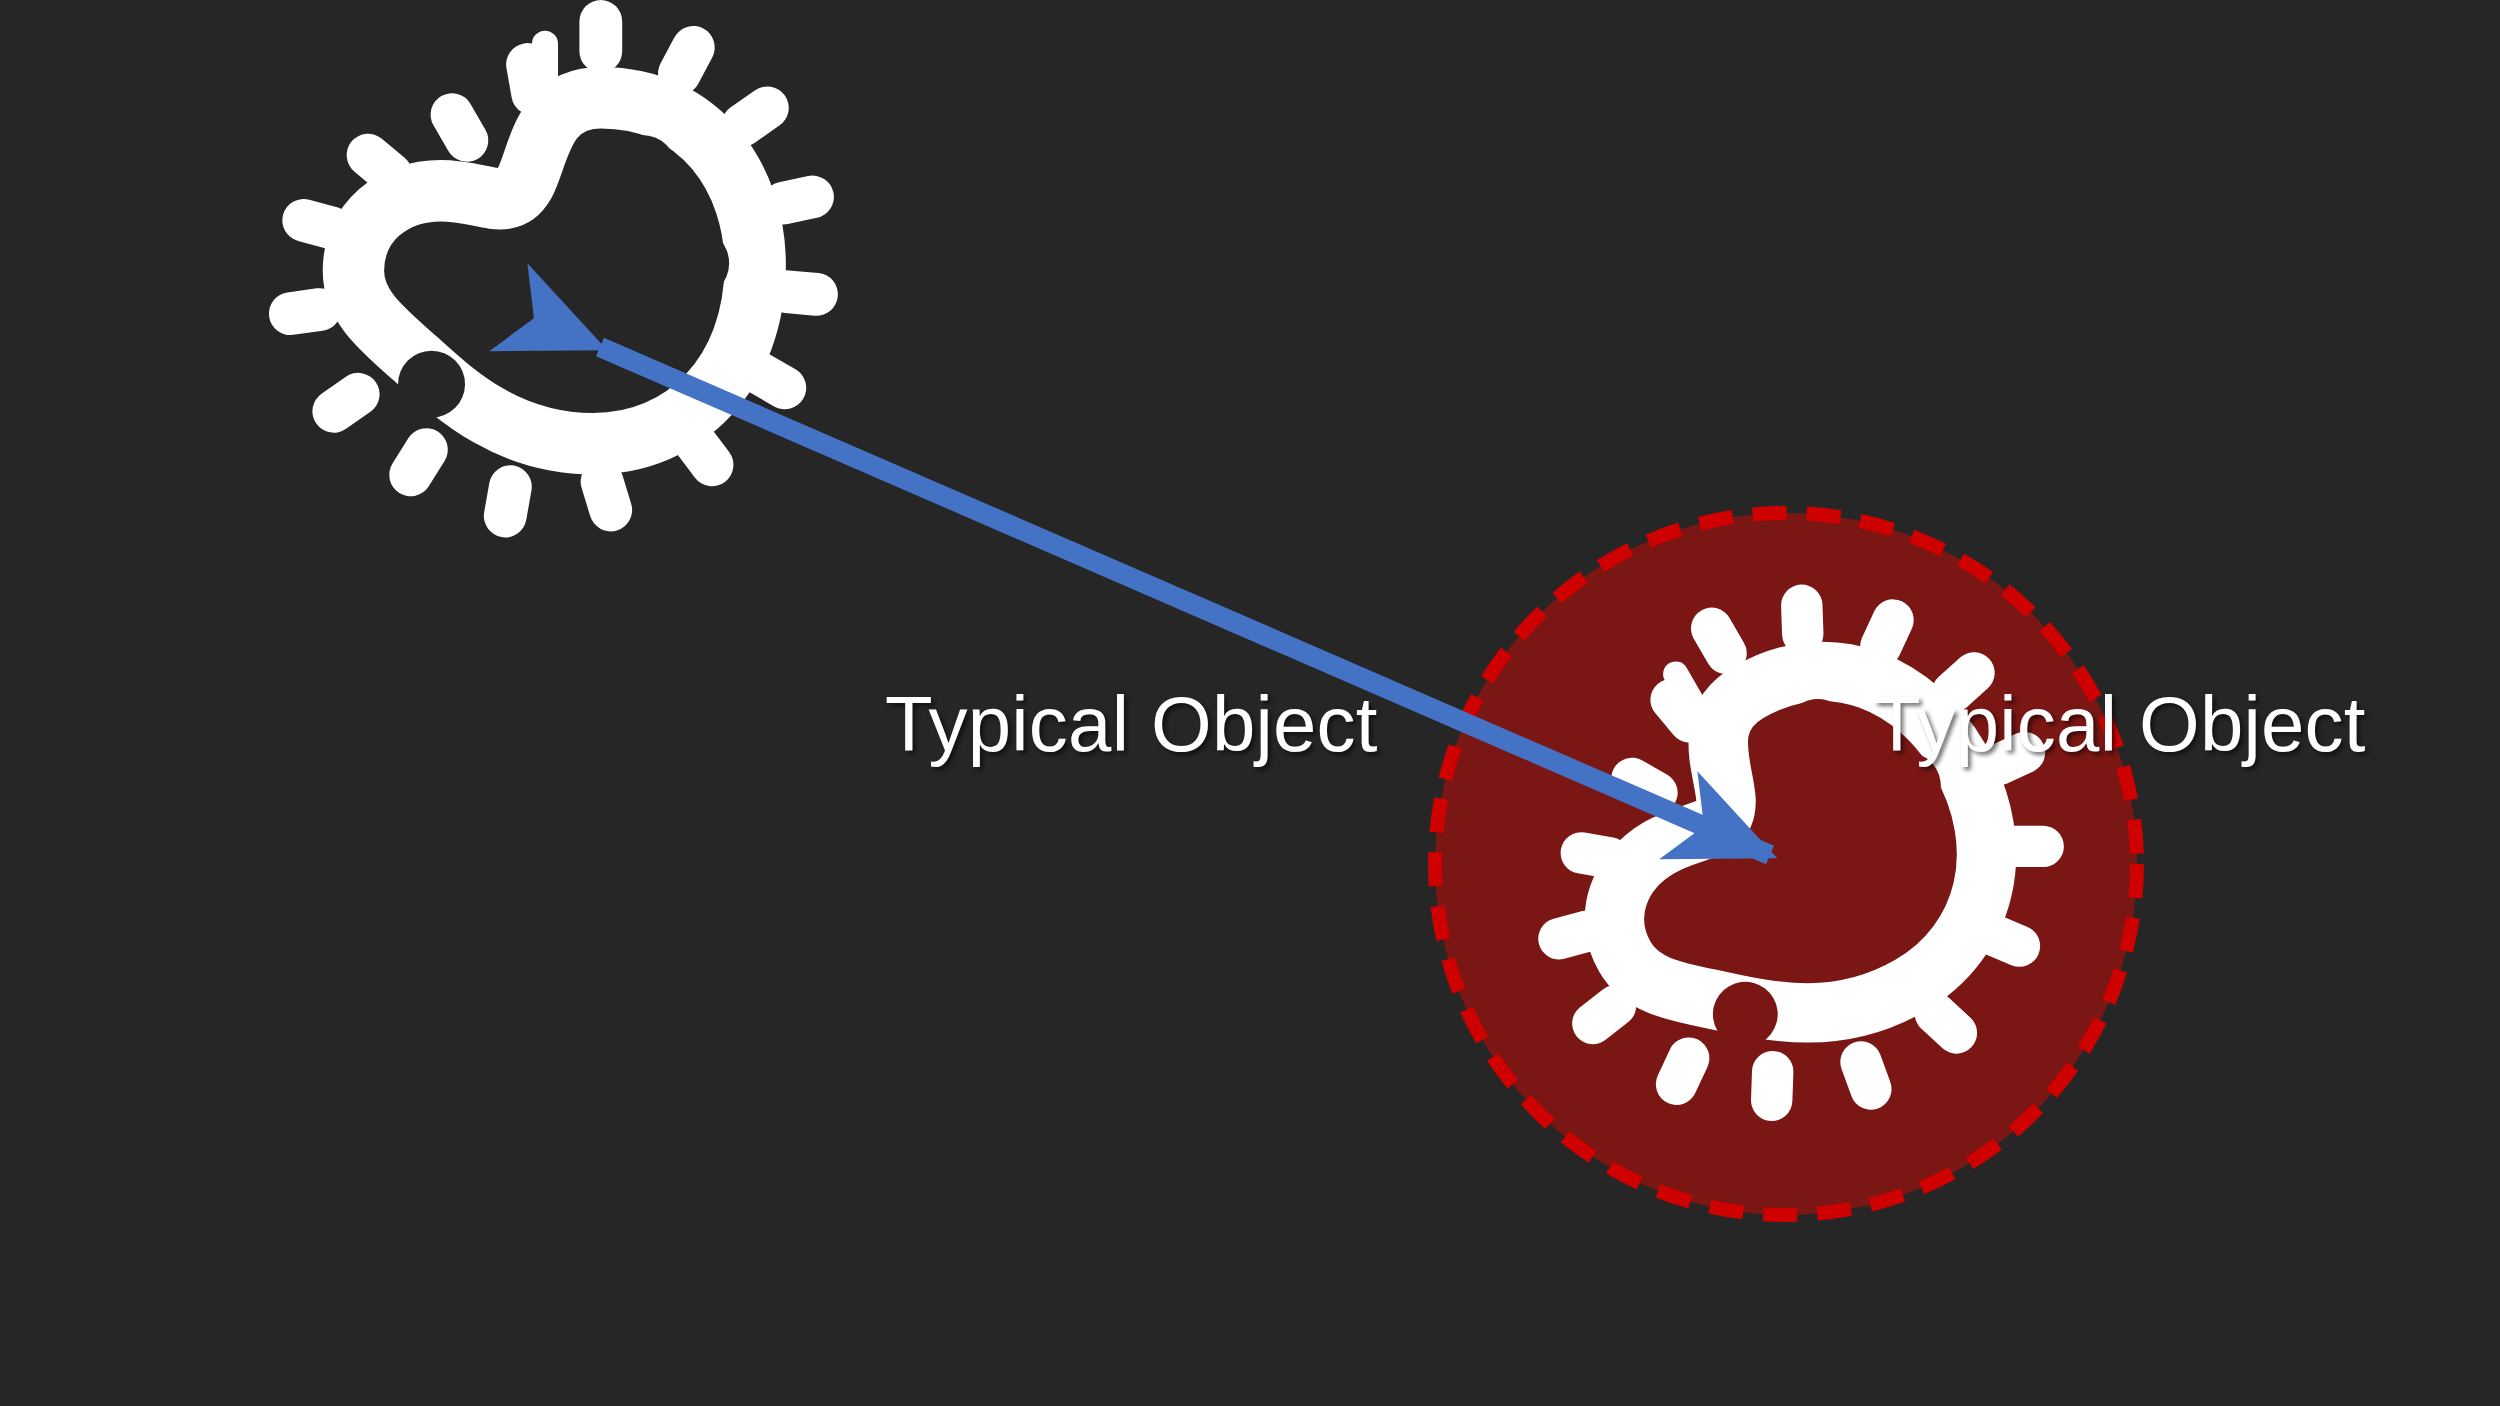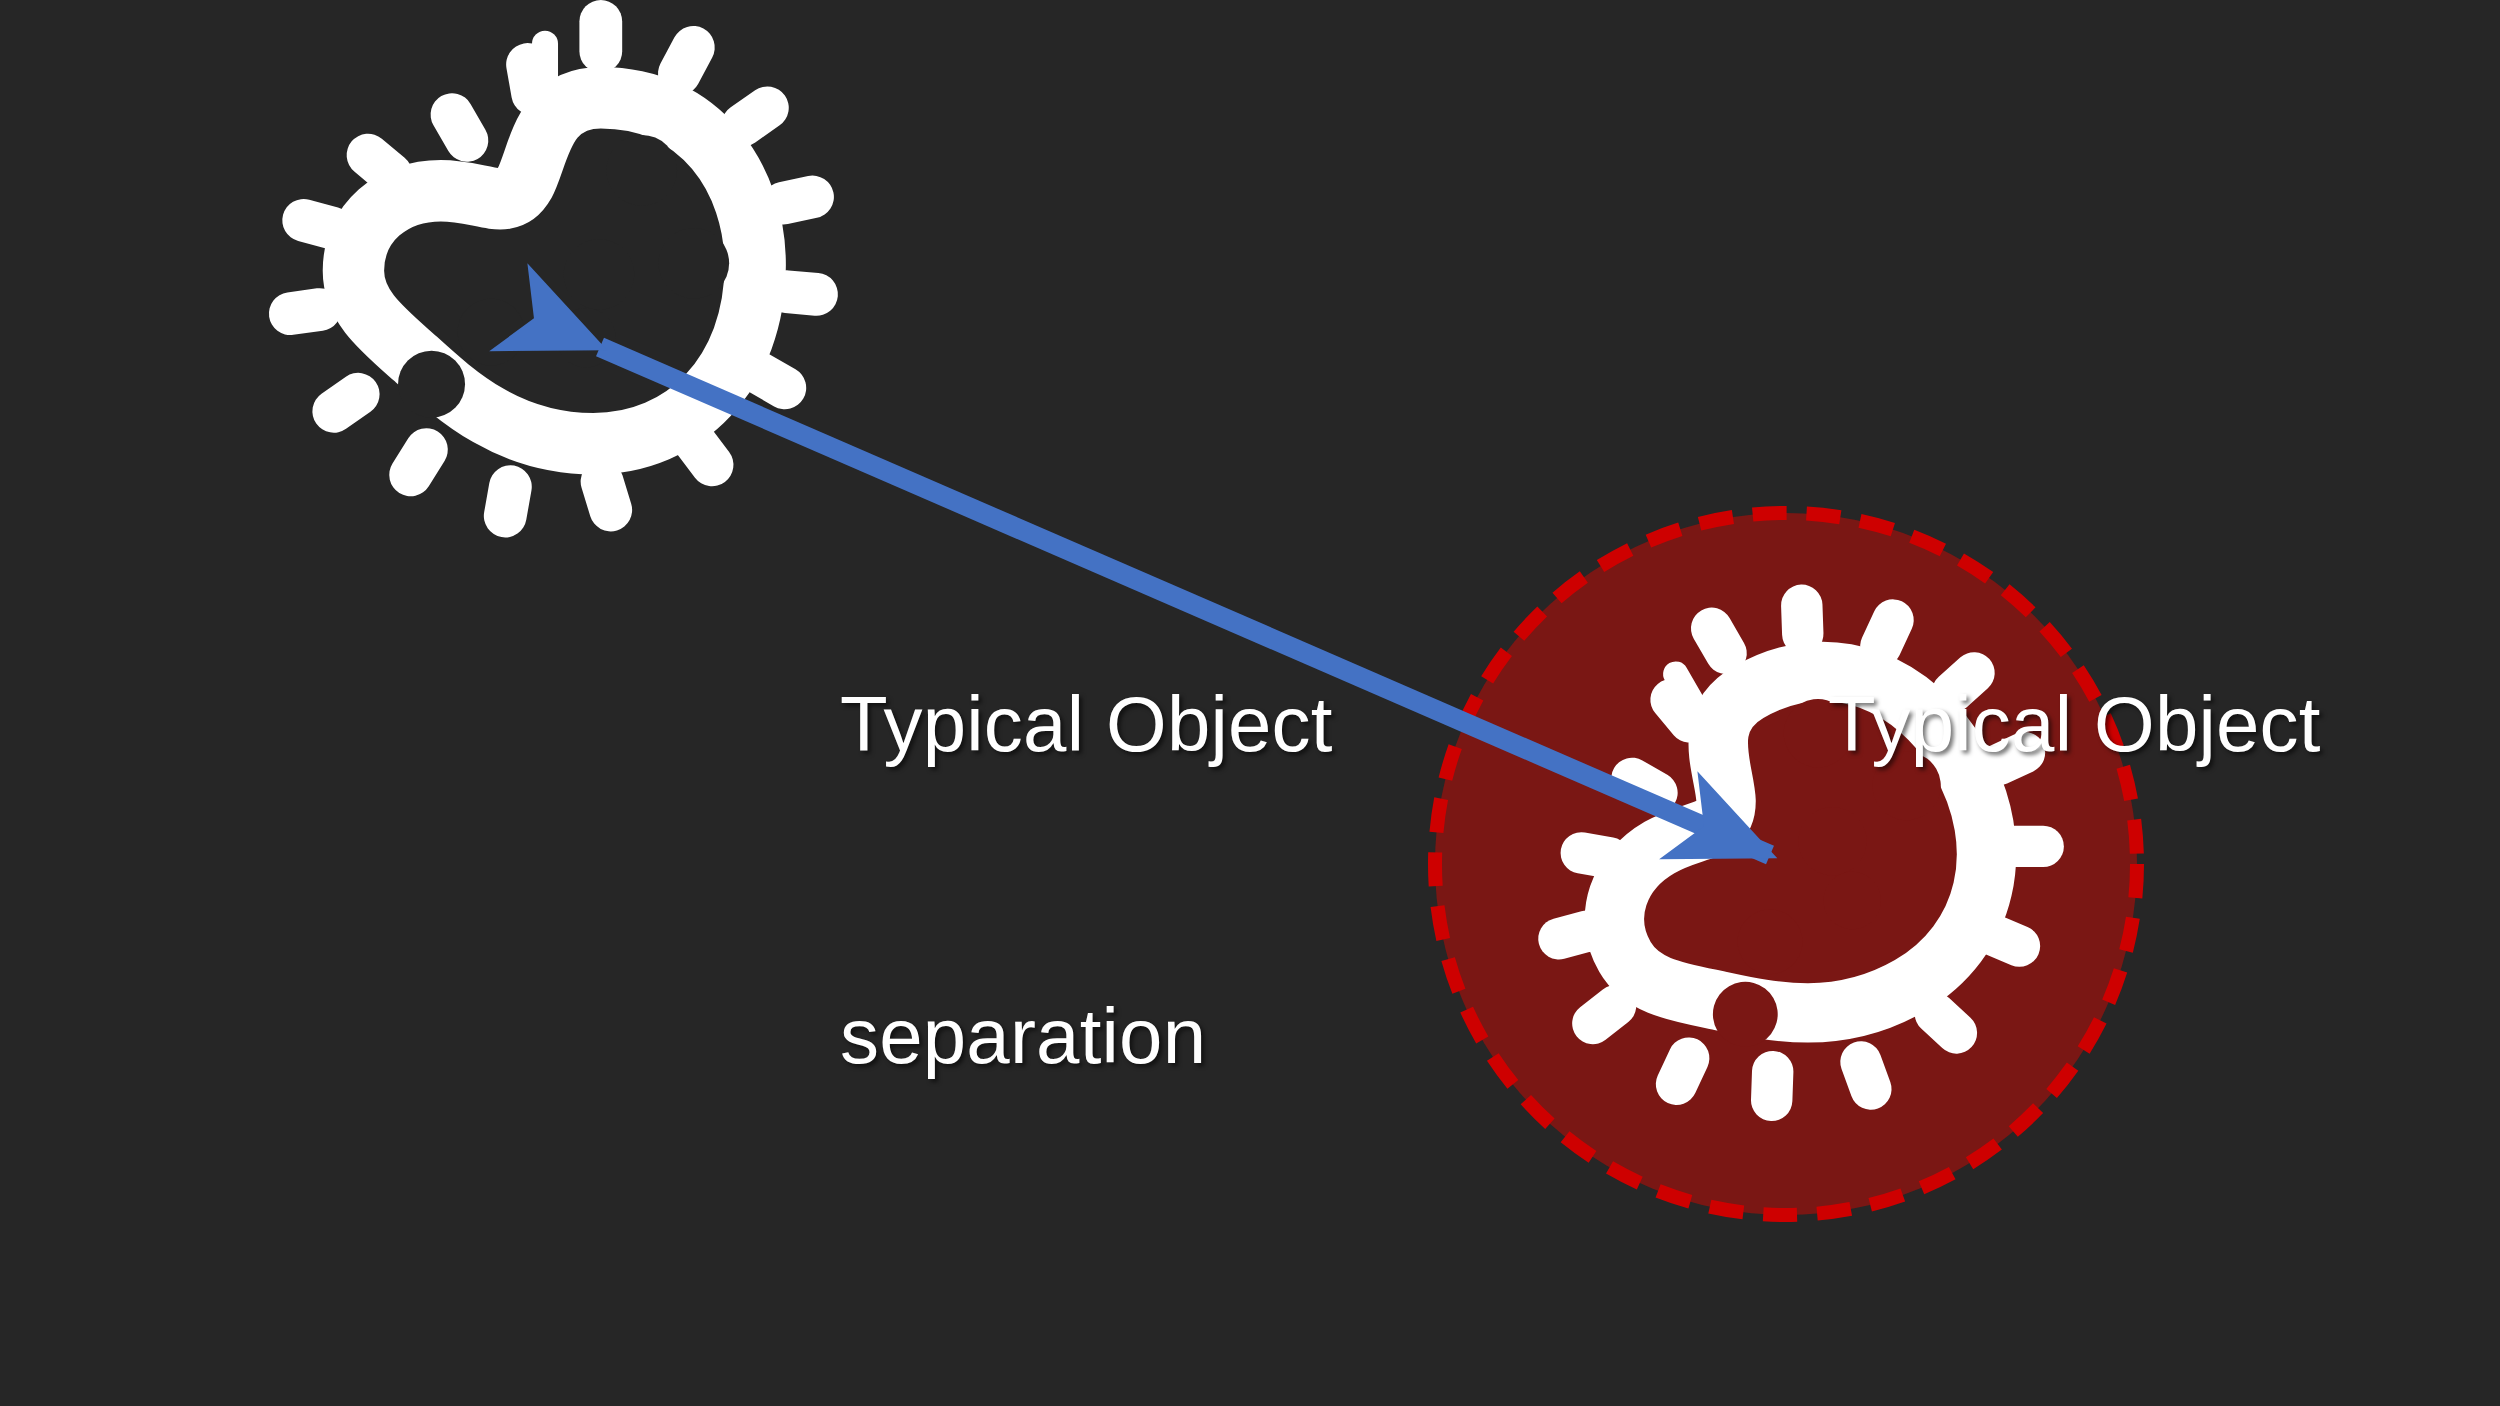--- a/index.html
+++ b/index.html
@@ -38,21 +38,21 @@
   #label-separation {
     left: 840px;
     top: 466px;
     text-align: left;
   }
   #label-movement {
     left: 1828px;
     top: 466px;
     text-align: left;
   }
-  .label .line { display: block; }
+  .label .line { display: block; margin-left: 45px; }
   #label-movement .line { text-align: left; }
 </style>
 </head>
 <body style="background: rgb(38, 38, 38);">
 
 <div id="stage" style="background: rgb(38, 38, 38);">
 
   <svg class="layer" viewBox="0 0 2500 1406" width="2500" height="1406" xmlns="http://www.w3.org/2000/svg">
     <defs>
 
@@ -202,20 +202,19 @@
             <circle cx="-122" cy="112" r="36" fill="#7A1714"></circle>
           </g>
       </g>
       </g>
 
     <line id="sep-arrow" x1="600" y1="347" x2="1770" y2="855" stroke="#4472C4" stroke-width="20" marker-start="url(#arrowhead-start)" marker-end="url(#arrowhead-end)"></line>
   </svg>
 
   <div class="label" id="label-separation">
     <span class="line">Typical Object</span>
-    <span class="line">separation</span>
   </div>
 
   <div class="label" id="label-movement">
     <span class="line">Typical Object</span>
   </div>
 
 </div>
 
 </body></html>

